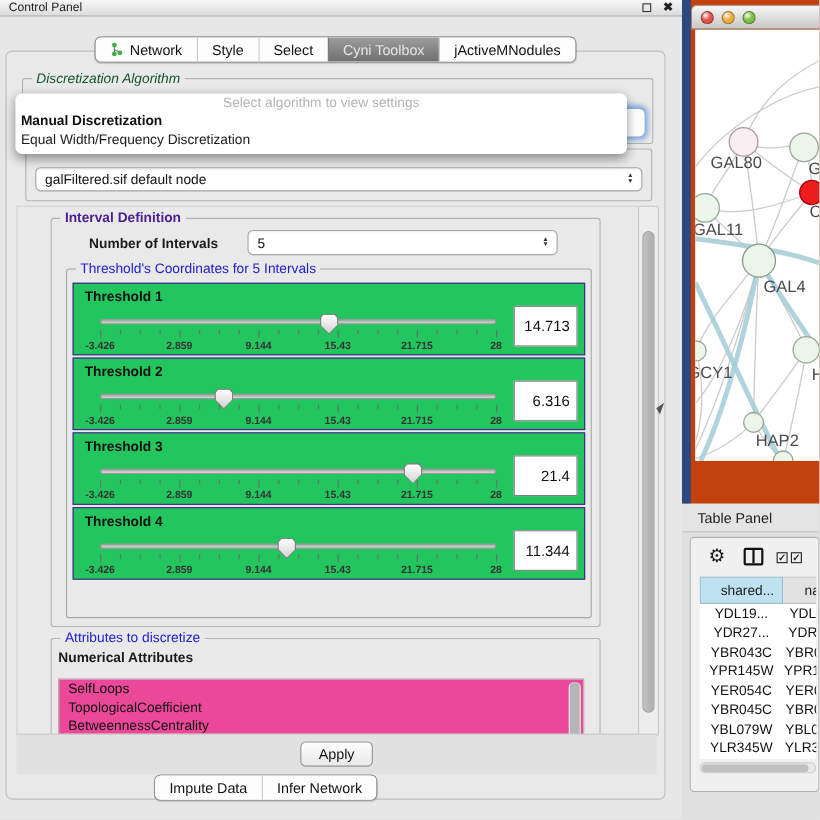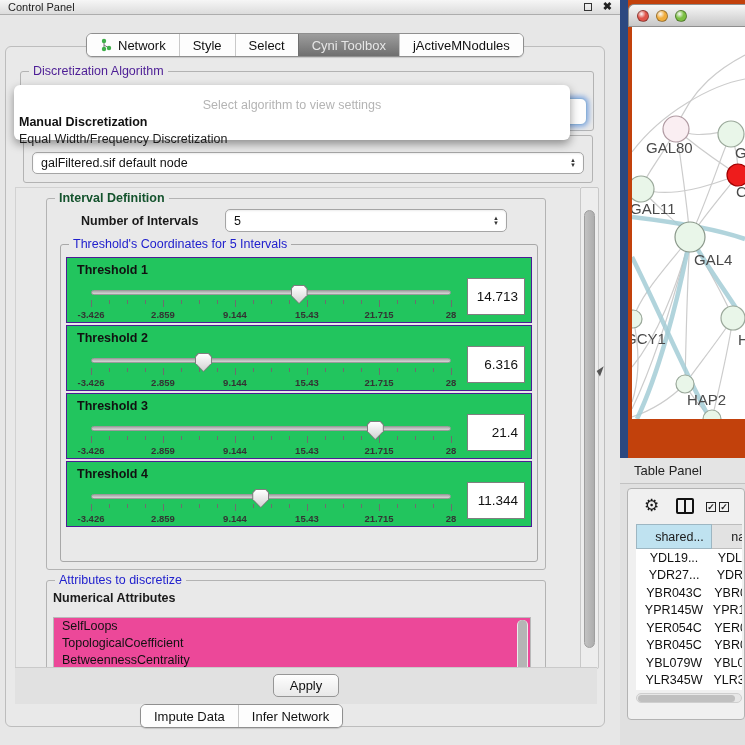--- a/index.html
+++ b/index.html
@@ -19,32 +19,32 @@
   .seg:first-child { border-left:none; }
   .seg.sel { background:linear-gradient(#9d9d9d,#6f6f6f); color:#e6e6e6; border-left-color:#6f6f6f; }
   .seg .net-ico { margin-right:6px; }
   #top-tabbar { left:86px; top:33px; z-index:5; }
   #bottom-tabbar { left:140px; top:704px; z-index:6; }
 
   #outer-panel { left:5px; top:46px; width:600px; height:681px; background:#e9e9e9; border:1px solid #bdbdbd; border-radius:6px; }
 
   .group { position:absolute; border:1px solid #b3b3b3; border-radius:3px; }
   .group-title { position:absolute; top:-8px; left:8px; background:#e9e9e9; padding:0 4px; font-size:12.5px; }
-  .t-grey { color:#4c1d95; }
-  .t-green { color:#14532d; }
+  .t-grey { color:#14532d;font-style:italic; }
+  .t-green { color:#4c1d95; }
   .t-blue { color:#2121cd; }
   .t-black { color:#111; font-weight:normal; }
 
   .combo { position:absolute; background:#fff; border:1px solid #a5a5a5; border-radius:5px; display:flex; align-items:center; padding:0 8px; font-size:12.5px; color:#111; box-shadow:inset 0 1px 2px rgba(0,0,0,.08); }
   .combo .stepper { position:absolute; right:7px; top:0; bottom:0; display:flex; flex-direction:column; justify-content:center; font-size:6px; line-height:5px; color:#333; }
 
   
   #algo-combo { left:515px; top:51px; width:66px; height:27px; border:1px solid #8ab0d8; border-radius:6px; background:#fdfdfd; box-shadow:0 0 5px 2px rgba(100,150,220,.75); }
 
-  #popup { left:8px; top:38px; width:556px; height:55px; background:#fff; border-radius:6px; box-shadow:0 4px 10px rgba(0,0,0,.4); z-index:20; padding-top:12px; }
+  #popup { left:8px; top:38px; width:556px; height:55px; background:#fff; border-radius:6px; box-shadow:0 4px 10px rgba(0,0,0,.4); z-index:20; padding-top:0; }
   .popup-row { height:17px; line-height:17px; font-size:12.5px; padding:0 5px; white-space:nowrap; }
   .popup-hint { text-align:center; color:#b4b4b4; }
   .popup-opt0 { font-weight:bold; color:#111; }
 
   
   #scrollpane { left:9px; top:140px; width:565px; height:482px; border:1px solid #d2d2d2; border-right:none; background:#e9e9e9; overflow:hidden; }
   #vscroll { left:574px; top:140px; width:19px; height:482px; background:#ededed; border:1px solid #c8c8c8; border-radius:2px; }
   #vscroll-thumb { position:absolute; left:3px; top:22px; width:11px; height:438px; background:linear-gradient(90deg,#c2c2c2,#adadad); border:1px solid #9e9e9e; border-radius:6px; }
 
   

